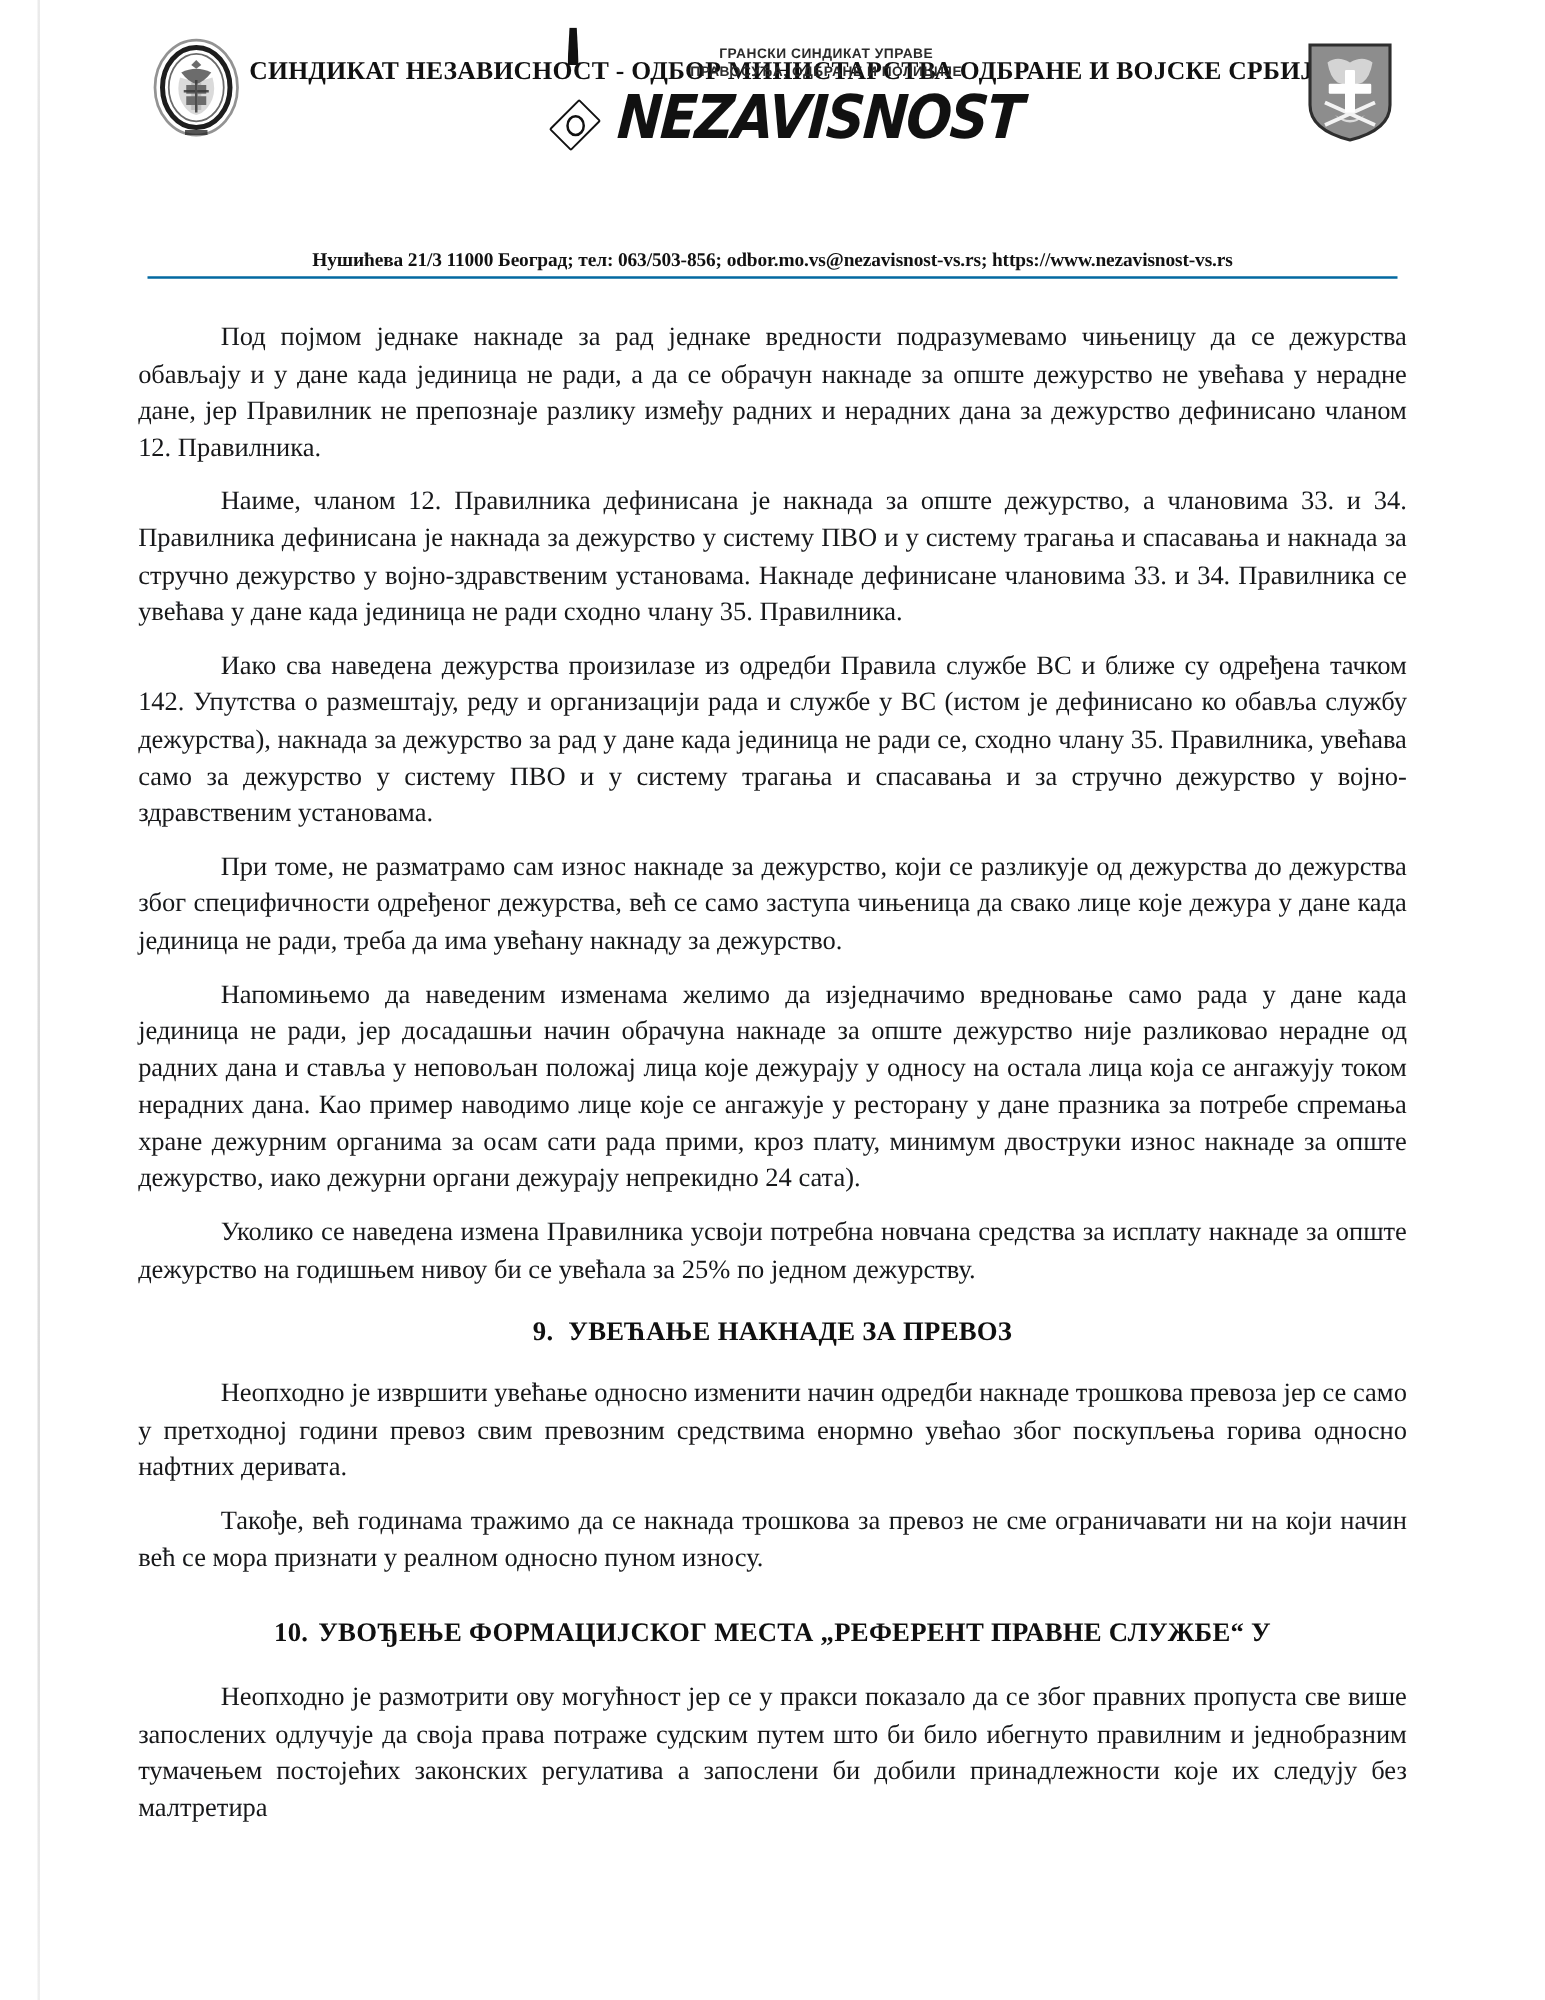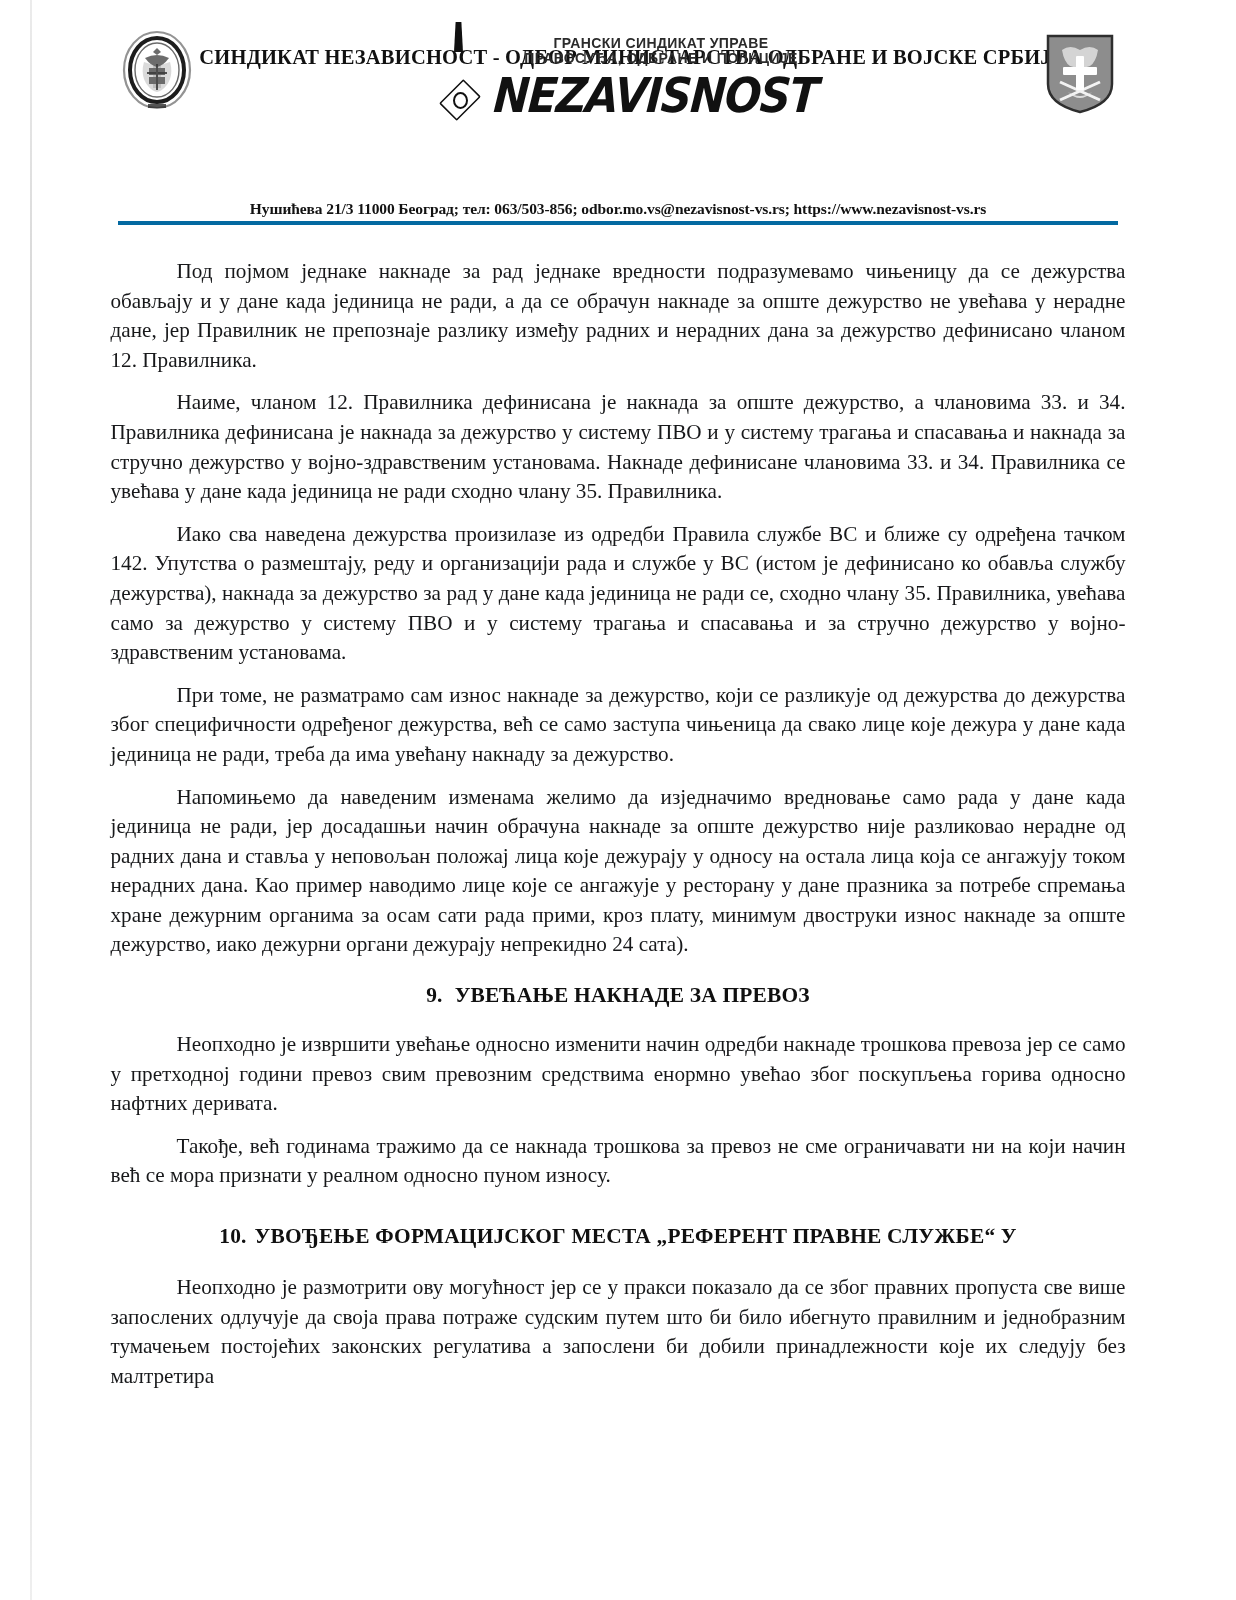--- a/index.html
+++ b/index.html
@@ -72,21 +72,21 @@
 
   .logo-block {
     position: absolute;
     left: 310px;
     top: 36px;
     width: 420px;
     text-align: left;
   }
   .branch-line {
     font-family: "Liberation Sans", "DejaVu Sans", sans-serif;
-    font-size: 14px;
+    font-size: 11px;
     font-weight: bold;
     letter-spacing: .4px;
     color: #2b2b2b;
     text-align: center;
     margin-left: 46px;
     line-height: 15px;
   }
   .wordmark-row {
     position: relative;
     height: 56px;
@@ -143,21 +143,21 @@
   }
 
   .contact-line {
     width: 1000px;
     margin: 4px auto 0 auto;
     text-align: center;
     font-family: "Liberation Serif", "DejaVu Serif", serif;
     font-weight: bold;
     font-size: 15.5px;
     color: #121212;
-    border-bottom: 4px solid #0369a1;
+    border-bottom: 2px solid #0369a1;
     padding-bottom: 3px;
     white-space: nowrap;
     letter-spacing: -.1px;
   }
 
   
   .body-col {
     width: 1015px;
     margin: 0 auto;
     padding-top: 32px;
@@ -265,20 +265,21 @@
 
   <div class="contact-line">Нушићева 21/3 11000 Београд; тел:  063/503-856; odbor.mo.vs@nezavisnost-vs.rs;  https://www.nezavisnost-vs.rs</div>
 
   <div class="body-col">
 
     <p class="para">Под појмом једнаке накнаде за рад једнаке вредности подразумевамо чињеницу да се дежурства обављају и у дане када јединица не ради, а да се обрачун накнаде за опште дежурство не увећава у нерадне дане, јер Правилник не препознаје разлику између радних и нерадних дана за дежурство дефинисано чланом 12. Правилника.</p>
     <p class="para">Наиме, чланом 12. Правилника дефинисана је накнада за опште дежурство, а члановима 33. и 34. Правилника дефинисана је накнада за дежурство у систему ПВО и у систему трагања и спасавања и накнада за стручно дежурство у војно-здравственим установама. Накнаде дефинисане члановима 33. и 34. Правилника се увећава у дане када јединица не ради сходно члану 35. Правилника.</p>
     <p class="para">Иако сва наведена дежурства произилазе из одредби Правила службе ВС и ближе су одређена тачком 142. Упутства о размештају, реду и организацији рада и службе у ВС (истом је дефинисано ко обавља службу дежурства), накнада за дежурство за рад у дане када јединица не ради се, сходно члану 35. Правилника, увећава само за дежурство у систему ПВО и у систему трагања и спасавања и за стручно дежурство у војно-здравственим установама.</p>
     <p class="para">При томе, не разматрамо сам износ накнаде за дежурство, који се разликује од дежурства до дежурства због специфичности одређеног дежурства, већ се само заступа чињеница да свако лице које дежура у дане када јединица не ради, треба да има увећану накнаду за дежурство.</p>
     <p class="para">Напомињемо да наведеним изменама желимо да изједначимо вредновање само рада у дане када јединица не ради, јер досадашњи начин обрачуна накнаде за опште дежурство није разликовао нерадне од радних дана и ставља у неповољан положај лица које дежурају у односу на остала лица која се ангажују током нерадних дана. Као пример наводимо лице које се ангажује у ресторану у дане празника за потребе спремања хране дежурним органима за осам сати рада прими, кроз плату, минимум двоструки износ накнаде за опште дежурство, иако дежурни органи дежурају непрекидно 24 сата).</p>
+    <p class="para">Уколико се наведена измена Правилника усвоји потребна новчана средства за исплату накнаде за опште дежурство на годишњем нивоу би се увећала за 25% по једном дежурству.</p>
 
     <h2 class="section-heading">
       <span class="num">9.</span><span>УВЕЋАЊЕ НАКНАДЕ ЗА ПРЕВОЗ</span>
     </h2>
 
     <p class="para">Неопходно је извршити увећање односно изменити начин одредби накнаде трошкова превоза јер се само у претходној години превоз свим превозним средствима енормно увећао због поскупљења горива односно нафтних деривата.</p>
     <p class="para">Такође, већ годинама тражимо да се накнада трошкова за превоз не сме ограничавати ни на који начин већ се мора признати у реалном односно пуном износу.</p>
 
     <h2 class="section-heading heading-ten">
       <span class="num">10.</span><span>УВОЂЕЊЕ ФОРМАЦИЈСКОГ МЕСТА „РЕФЕРЕНТ ПРАВНЕ СЛУЖБЕ“ У</span>

